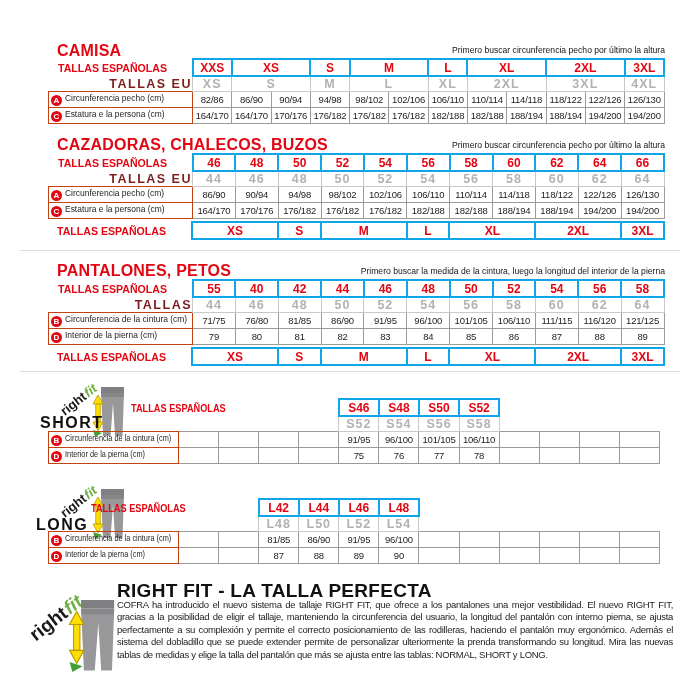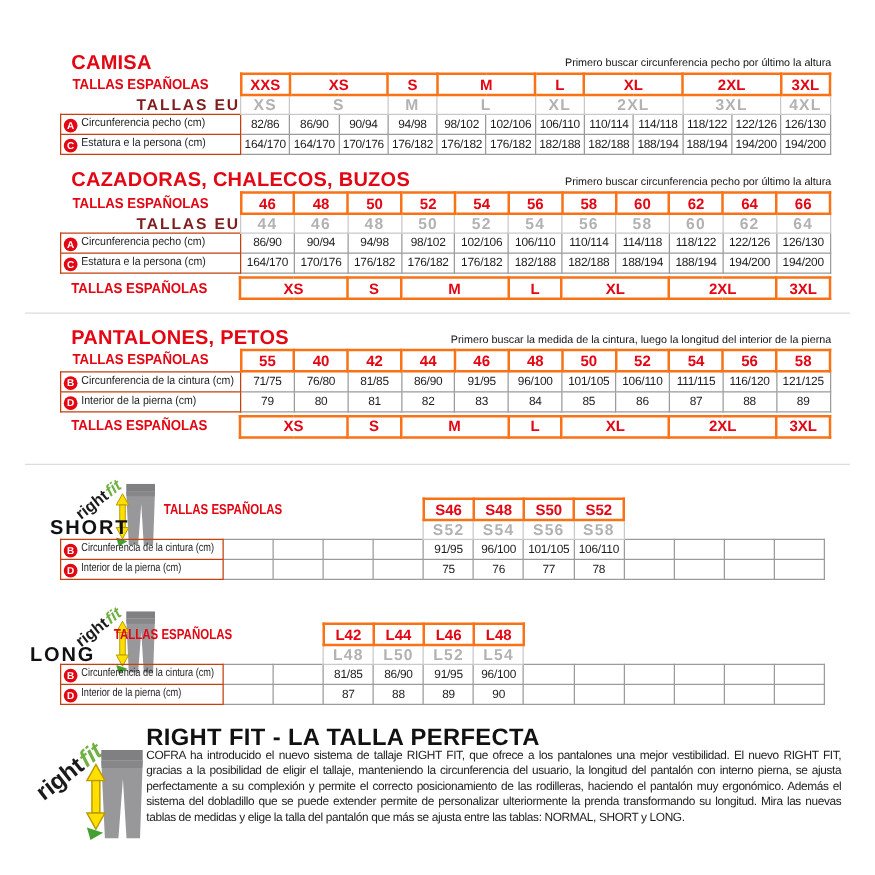--- a/index.html
+++ b/index.html
@@ -4,21 +4,21 @@
 <style>
   *{margin:0;padding:0;box-sizing:border-box}
   html,body{width:700px;height:700px}
   body{background:#fff;font-family:"Liberation Sans",sans-serif;position:relative;overflow:hidden}
   .abs{position:absolute}
   .sec-title{color:#e30613;font-weight:bold;font-size:16px;letter-spacing:.2px;white-space:nowrap}
   .note{font-size:8.6px;color:#141414;white-space:nowrap;text-align:center}
   .sep{left:20px;width:660px;height:1px;background:#dcdcdc}
   table.tbl{border-collapse:collapse;table-layout:fixed}
   .tbl td{text-align:center;vertical-align:middle;white-space:nowrap;overflow:hidden}
-  td.redbox{border:2px solid #f97316;color:#e30613;font-weight:bold;font-size:12px;height:17px}
+  td.redbox{border:2px solid #0ea5e9;color:#e30613;font-weight:bold;font-size:12px;height:17px}
   td.grayc{border:1px solid #c9c9c9;color:#b2b2b4;font-weight:bold;font-size:12.5px;letter-spacing:1px;height:15px}
   td.val{border:1px solid #9b9b9b;font-size:9.5px;color:#1d1d1b;height:16px;letter-spacing:-.2px}
   td.lab-red{color:#e30613;font-weight:bold;font-size:11.5px;text-align:center;padding-right:6px;border:none}
   td.lab-gray{color:#7f1d1d;font-weight:bold;font-size:12.5px;letter-spacing:1.5px;text-align:right;border:none;text-indent:-8px;overflow:visible}
   td.lab-row{border:1px solid #c2410c;text-align:left;font-size:9.2px;color:#1d1d1b;padding-left:2px;overflow:visible}
   td.empty{border:none}
   .cond{display:inline-block;transform:scaleX(.92);transform-origin:0 50%;white-space:nowrap}
   .rf .cond{transform:scaleX(.8)}
   .circle{display:inline-block;width:11px;height:11px;border-radius:50%;background:#e30613;color:#fff;font-weight:bold;font-size:8px;line-height:11px;text-align:center;margin-right:3px;vertical-align:-2px;font-style:normal}
   .big-label{font-weight:bold;font-size:16px;color:#111;letter-spacing:1.5px}
@@ -251,20 +251,34 @@
             <td class="redbox">44</td>
             <td class="redbox">46</td>
             <td class="redbox">48</td>
             <td class="redbox">50</td>
             <td class="redbox">52</td>
             <td class="redbox">54</td>
             <td class="redbox">56</td>
             <td class="redbox">58</td>
           </tr>
           <tr>
+            <td class="lab-gray">TALLAS</td>
+            <td class="grayc">44</td>
+            <td class="grayc">46</td>
+            <td class="grayc">48</td>
+            <td class="grayc">50</td>
+            <td class="grayc">52</td>
+            <td class="grayc">54</td>
+            <td class="grayc">56</td>
+            <td class="grayc">58</td>
+            <td class="grayc">60</td>
+            <td class="grayc">62</td>
+            <td class="grayc">64</td>
+          </tr>
+          <tr>
             <td class="lab-row"><span class="circle">B</span><span class="cond">Circunferencia de la cintura (cm)</span></td>
             <td class="val">71/75</td>
             <td class="val">76/80</td>
             <td class="val">81/85</td>
             <td class="val">86/90</td>
             <td class="val">91/95</td>
             <td class="val">96/100</td>
             <td class="val">101/105</td>
             <td class="val">106/110</td>
             <td class="val">111/115</td>
@@ -405,21 +419,21 @@
     <svg class="pants" viewBox="0 0 36 50">
       <rect x="9" y="0" width="23" height="6" fill="#808083"></rect>
       <path d="M9 6 L32 6 L30.5 49 L23 49 L21 16 L18.5 49 L11 49 Z" fill="#98989b"></path>
       <path d="M9 6 L32 6 L31.8 10 L9.2 10 Z" fill="#87878a"></path>
       <polygon points="6,8 11,17 1,17" fill="#ffdf00" stroke="#b99a00" stroke-width="0.8"></polygon>
       <rect x="3.8" y="17" width="4.4" height="18" fill="#ffdf00" stroke="#b99a00" stroke-width="0.8"></rect>
       <polygon points="6,44 11,35 1,35" fill="#ffdf00" stroke="#b99a00" stroke-width="0.8"></polygon>
       <polygon points="1,43 10,46 3,50" fill="#44a032"></polygon>
     </svg>
   </div>
-  <div class="abs big-label" style="left:24px;top:516px">LONG</div>
+  <div class="abs big-label" style="left:36px;top:516px">LONG</div>
   <div class="abs" style="left:48px;top:498px">
       <table class="tbl rf" style="width:612px">
         <colgroup>
           <col style="width:130px">
           <col>
           <col>
           <col>
           <col>
           <col>
           <col>

